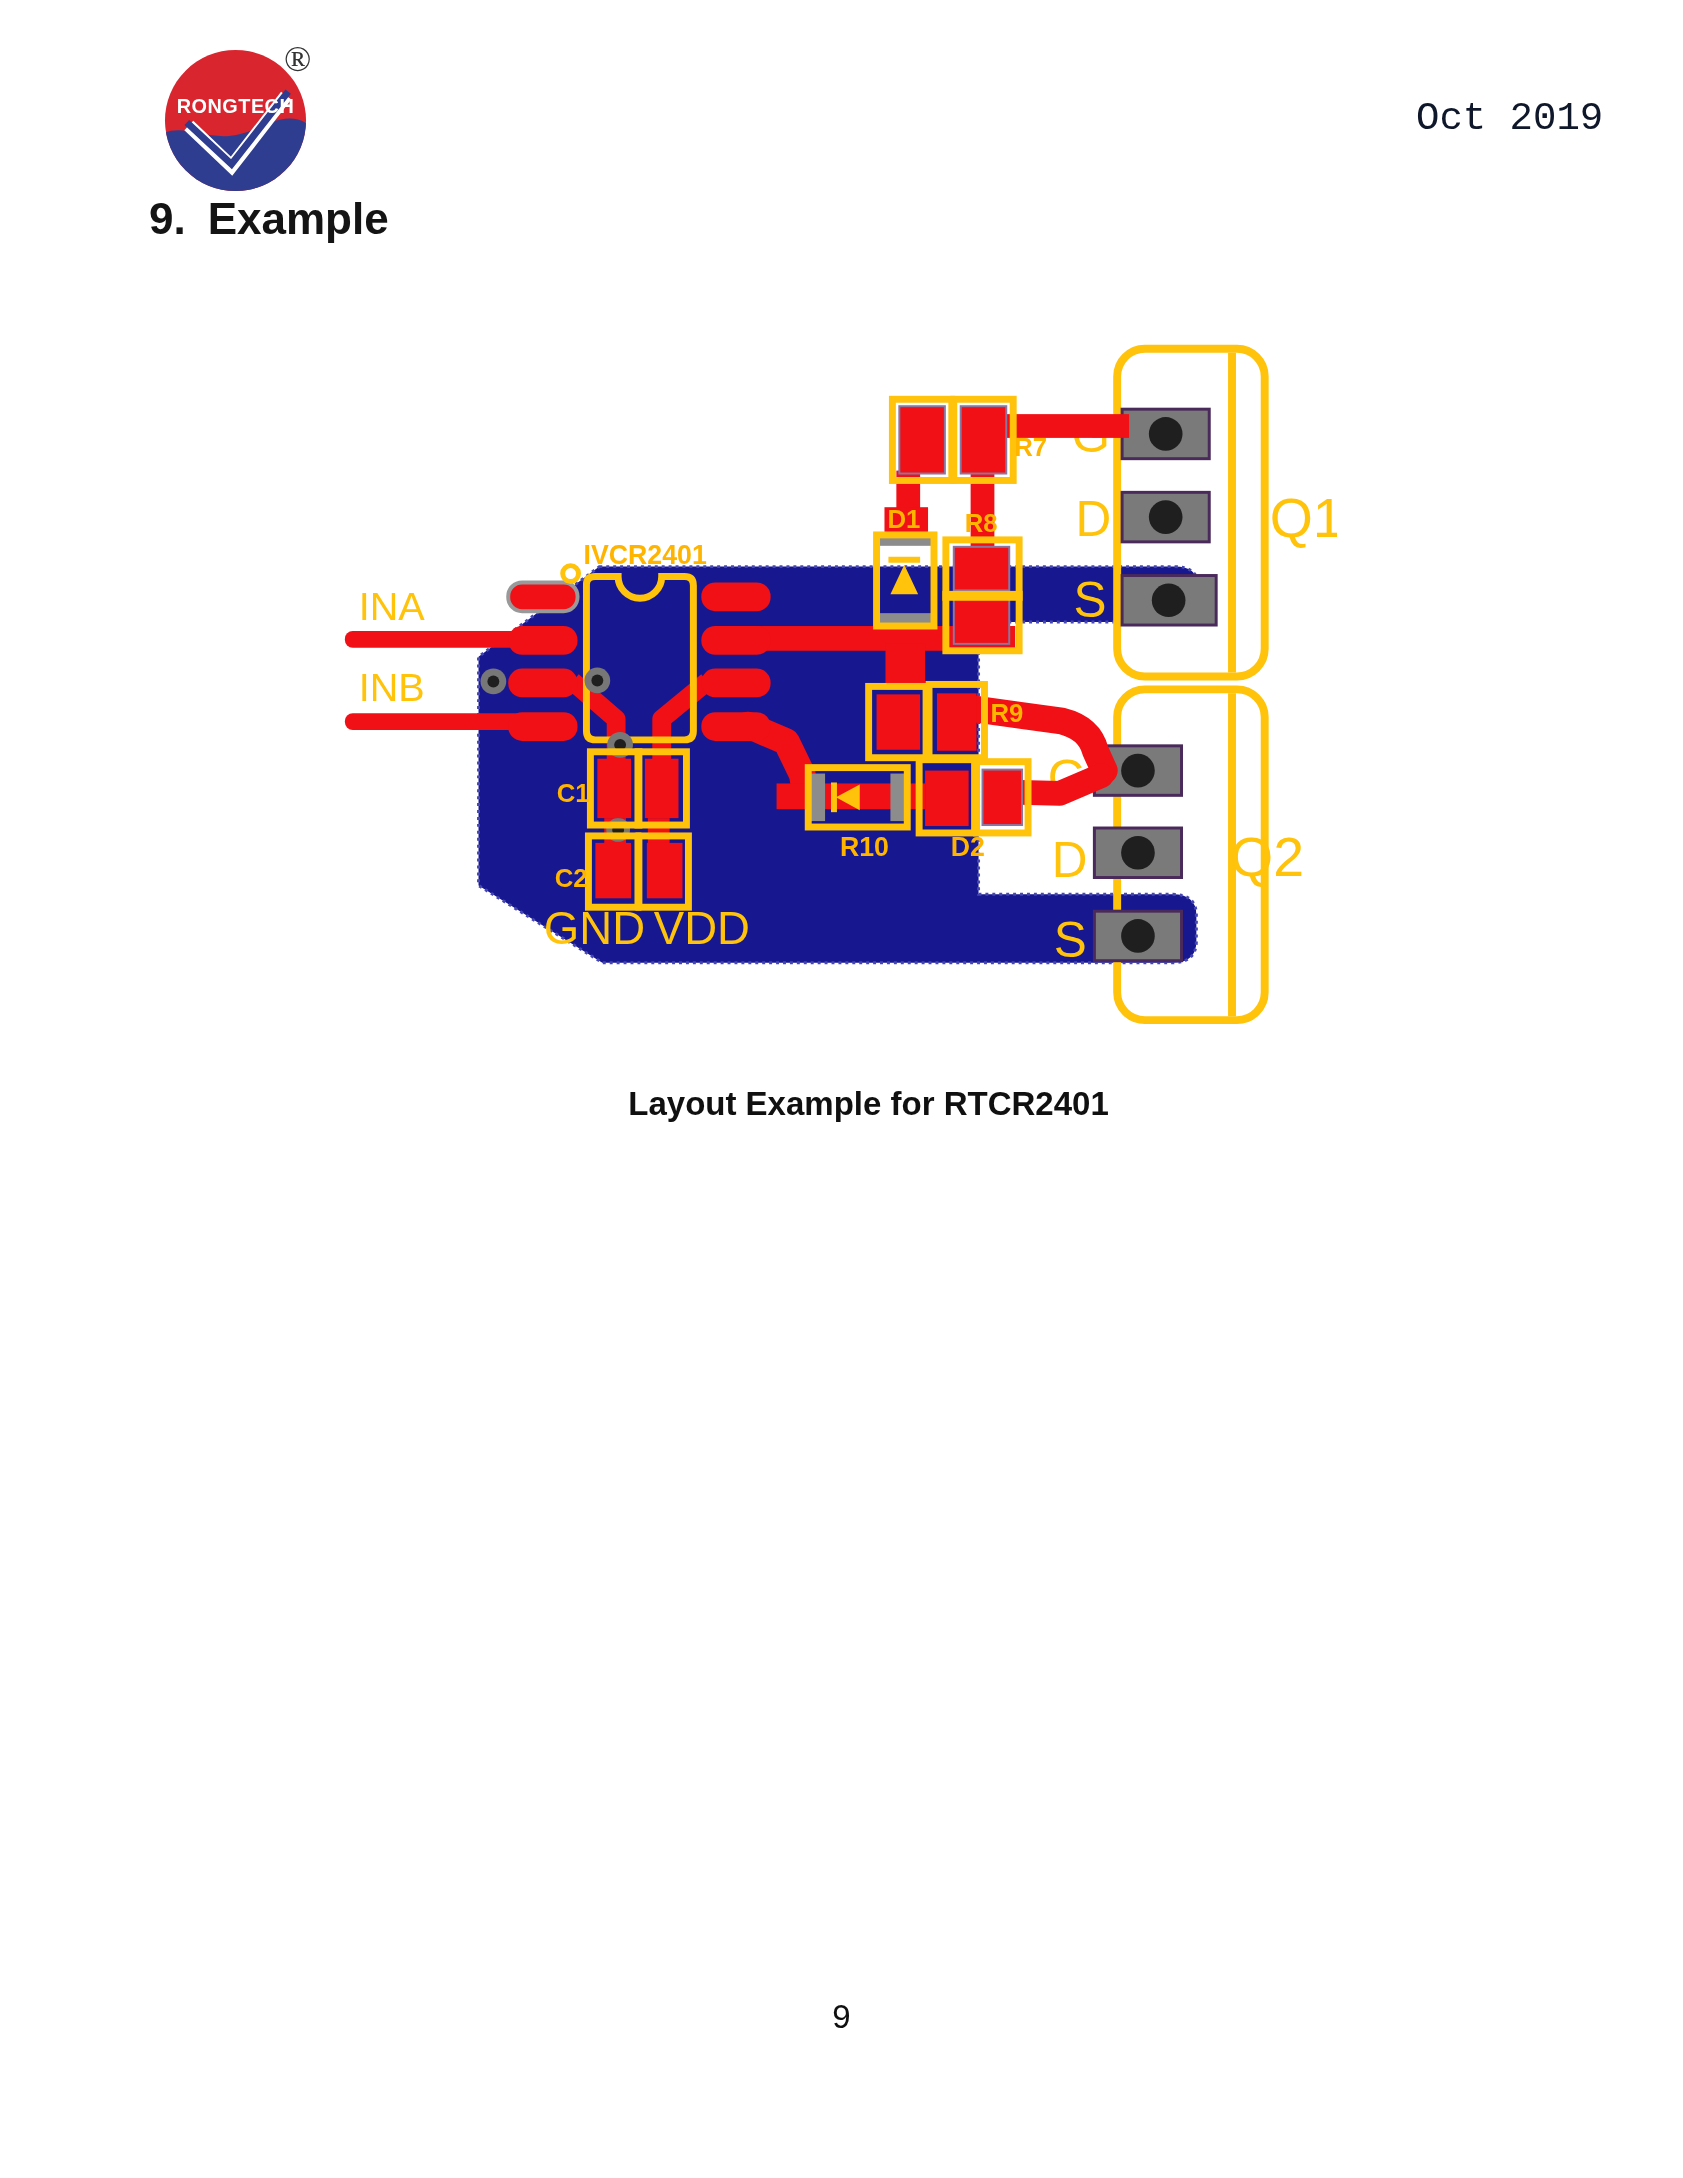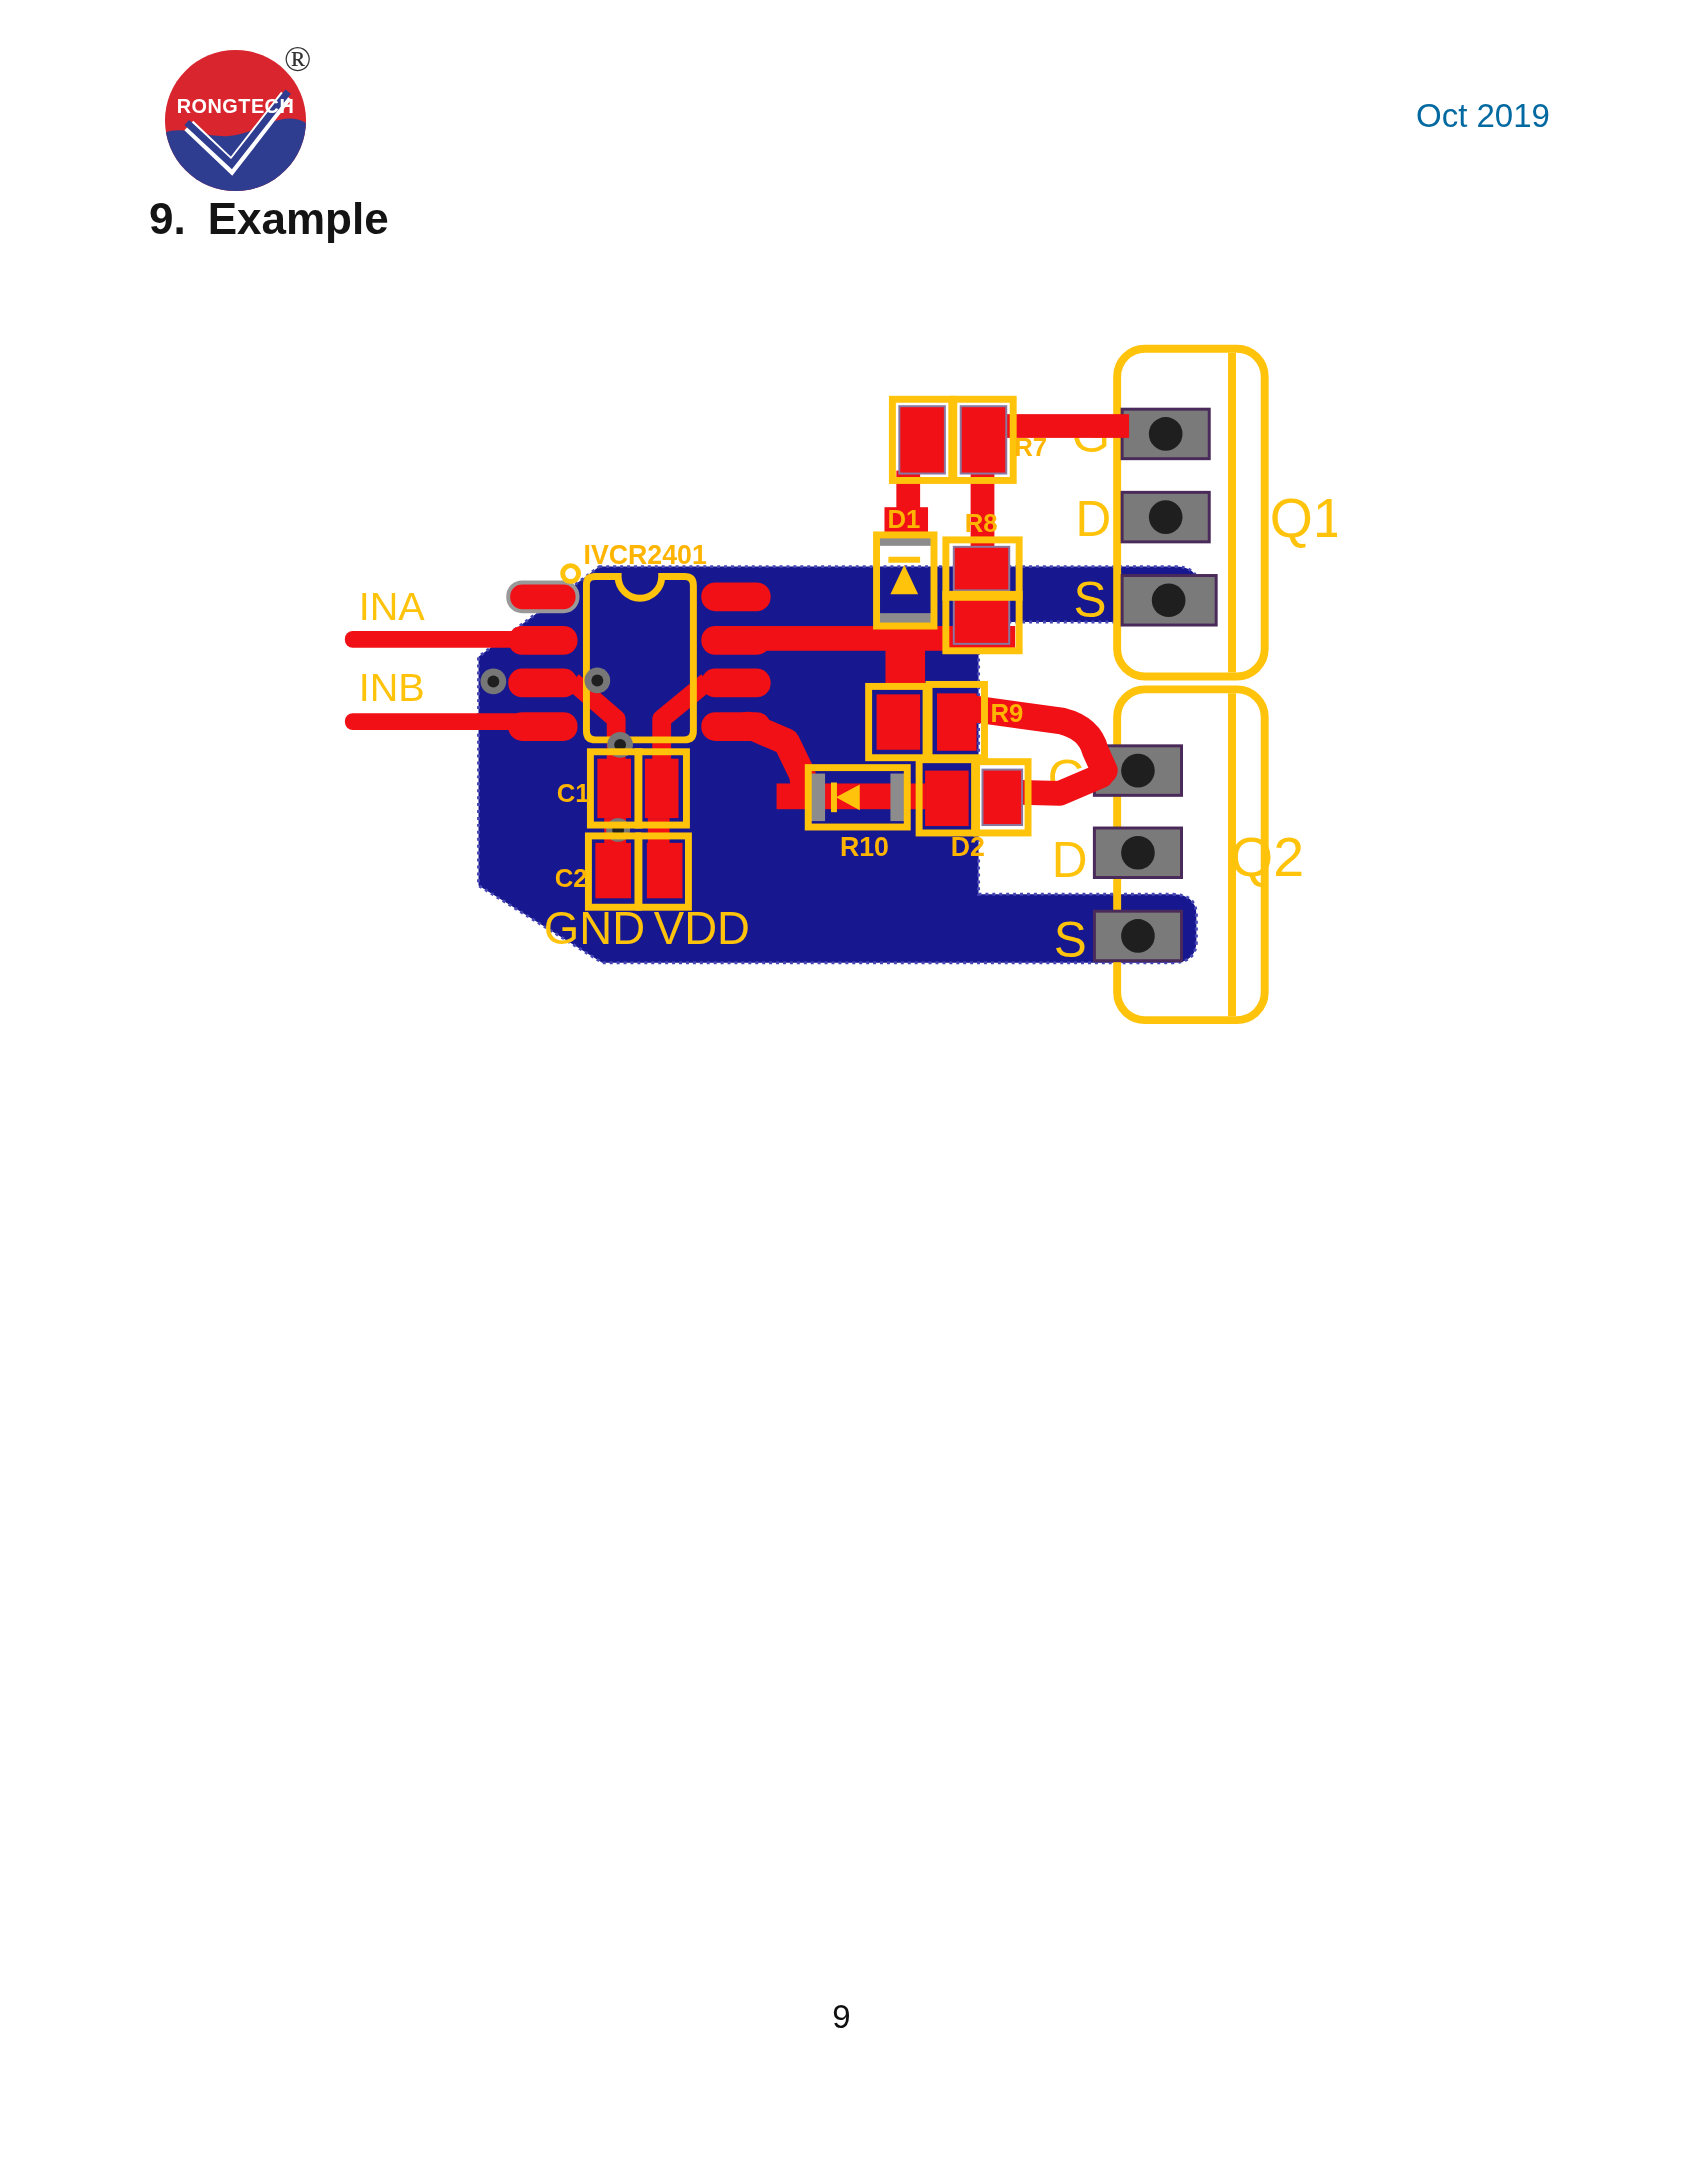--- a/index.html
+++ b/index.html
@@ -1,21 +1,21 @@
 <!DOCTYPE html>
 <html><head>
 <meta charset="utf-8">
 <style>
   html,body{margin:0;padding:0;background:#fff;}
   .page{position:relative;width:1683px;height:2178px;background:#ffffff;overflow:hidden;
         font-family:"Liberation Sans",sans-serif;color:#111;}
   .logo-wrap{position:absolute;left:161px;top:42px;width:188px;height:153px;}
   .logo-wrap svg{position:absolute;left:0;top:4px;}
   .reg{position:absolute;left:123px;top:-4px;font-size:36px;color:#333;font-family:"Liberation Serif",serif;}
-  .doc-date{position:absolute;left:1416px;top:97px;font-size:33px;color:#0369a1;}
+  .doc-date{position:absolute;left:1416px;top:97px;font-size:39px;color:#0f172a;font-family:Liberation Mono, monospace;}
   .heading{position:absolute;left:149px;top:194px;display:inline-flex;gap:22px;
            font-size:44px;font-weight:bold;color:#141414;letter-spacing:0px;}
   svg.pcb{position:absolute;left:327px;top:327px;width:1010px;height:703px;}
   .caption{position:absolute;left:596px;top:1085px;width:545px;text-align:center;
            font-size:33px;font-weight:bold;color:#101010;}
   .pagenum{position:absolute;left:782px;top:1998px;width:119px;text-align:center;font-size:33px;color:#101010;}
   .silk{font-family:"Liberation Sans",sans-serif;fill:#FFC30B;}
   .silk-sm{font-family:"Liberation Sans",sans-serif;fill:#FFB400;font-weight:bold;}
 </style>
 </head>
@@ -196,16 +196,17 @@
       <rect x="645" y="844" width="50" height="72" fill="none" stroke="#FFC30B" stroke-width="7"></rect>
       <text x="560" y="896" class="silk-sm" font-size="26">C2</text>
     </g>
 
     <text x="362" y="626" class="silk" font-size="40">INA</text>
     <text x="362" y="708" class="silk" font-size="40">INB</text>
     <text x="549" y="953" class="silk" font-size="46">GND</text>
     <text x="660" y="953" class="silk" font-size="46">VDD</text>
   </svg>
 
+  <div class="caption">Layout Example for RTCR2401</div>
 
   <div class="pagenum">9</div>
 </div>
 
 
 </body></html>

